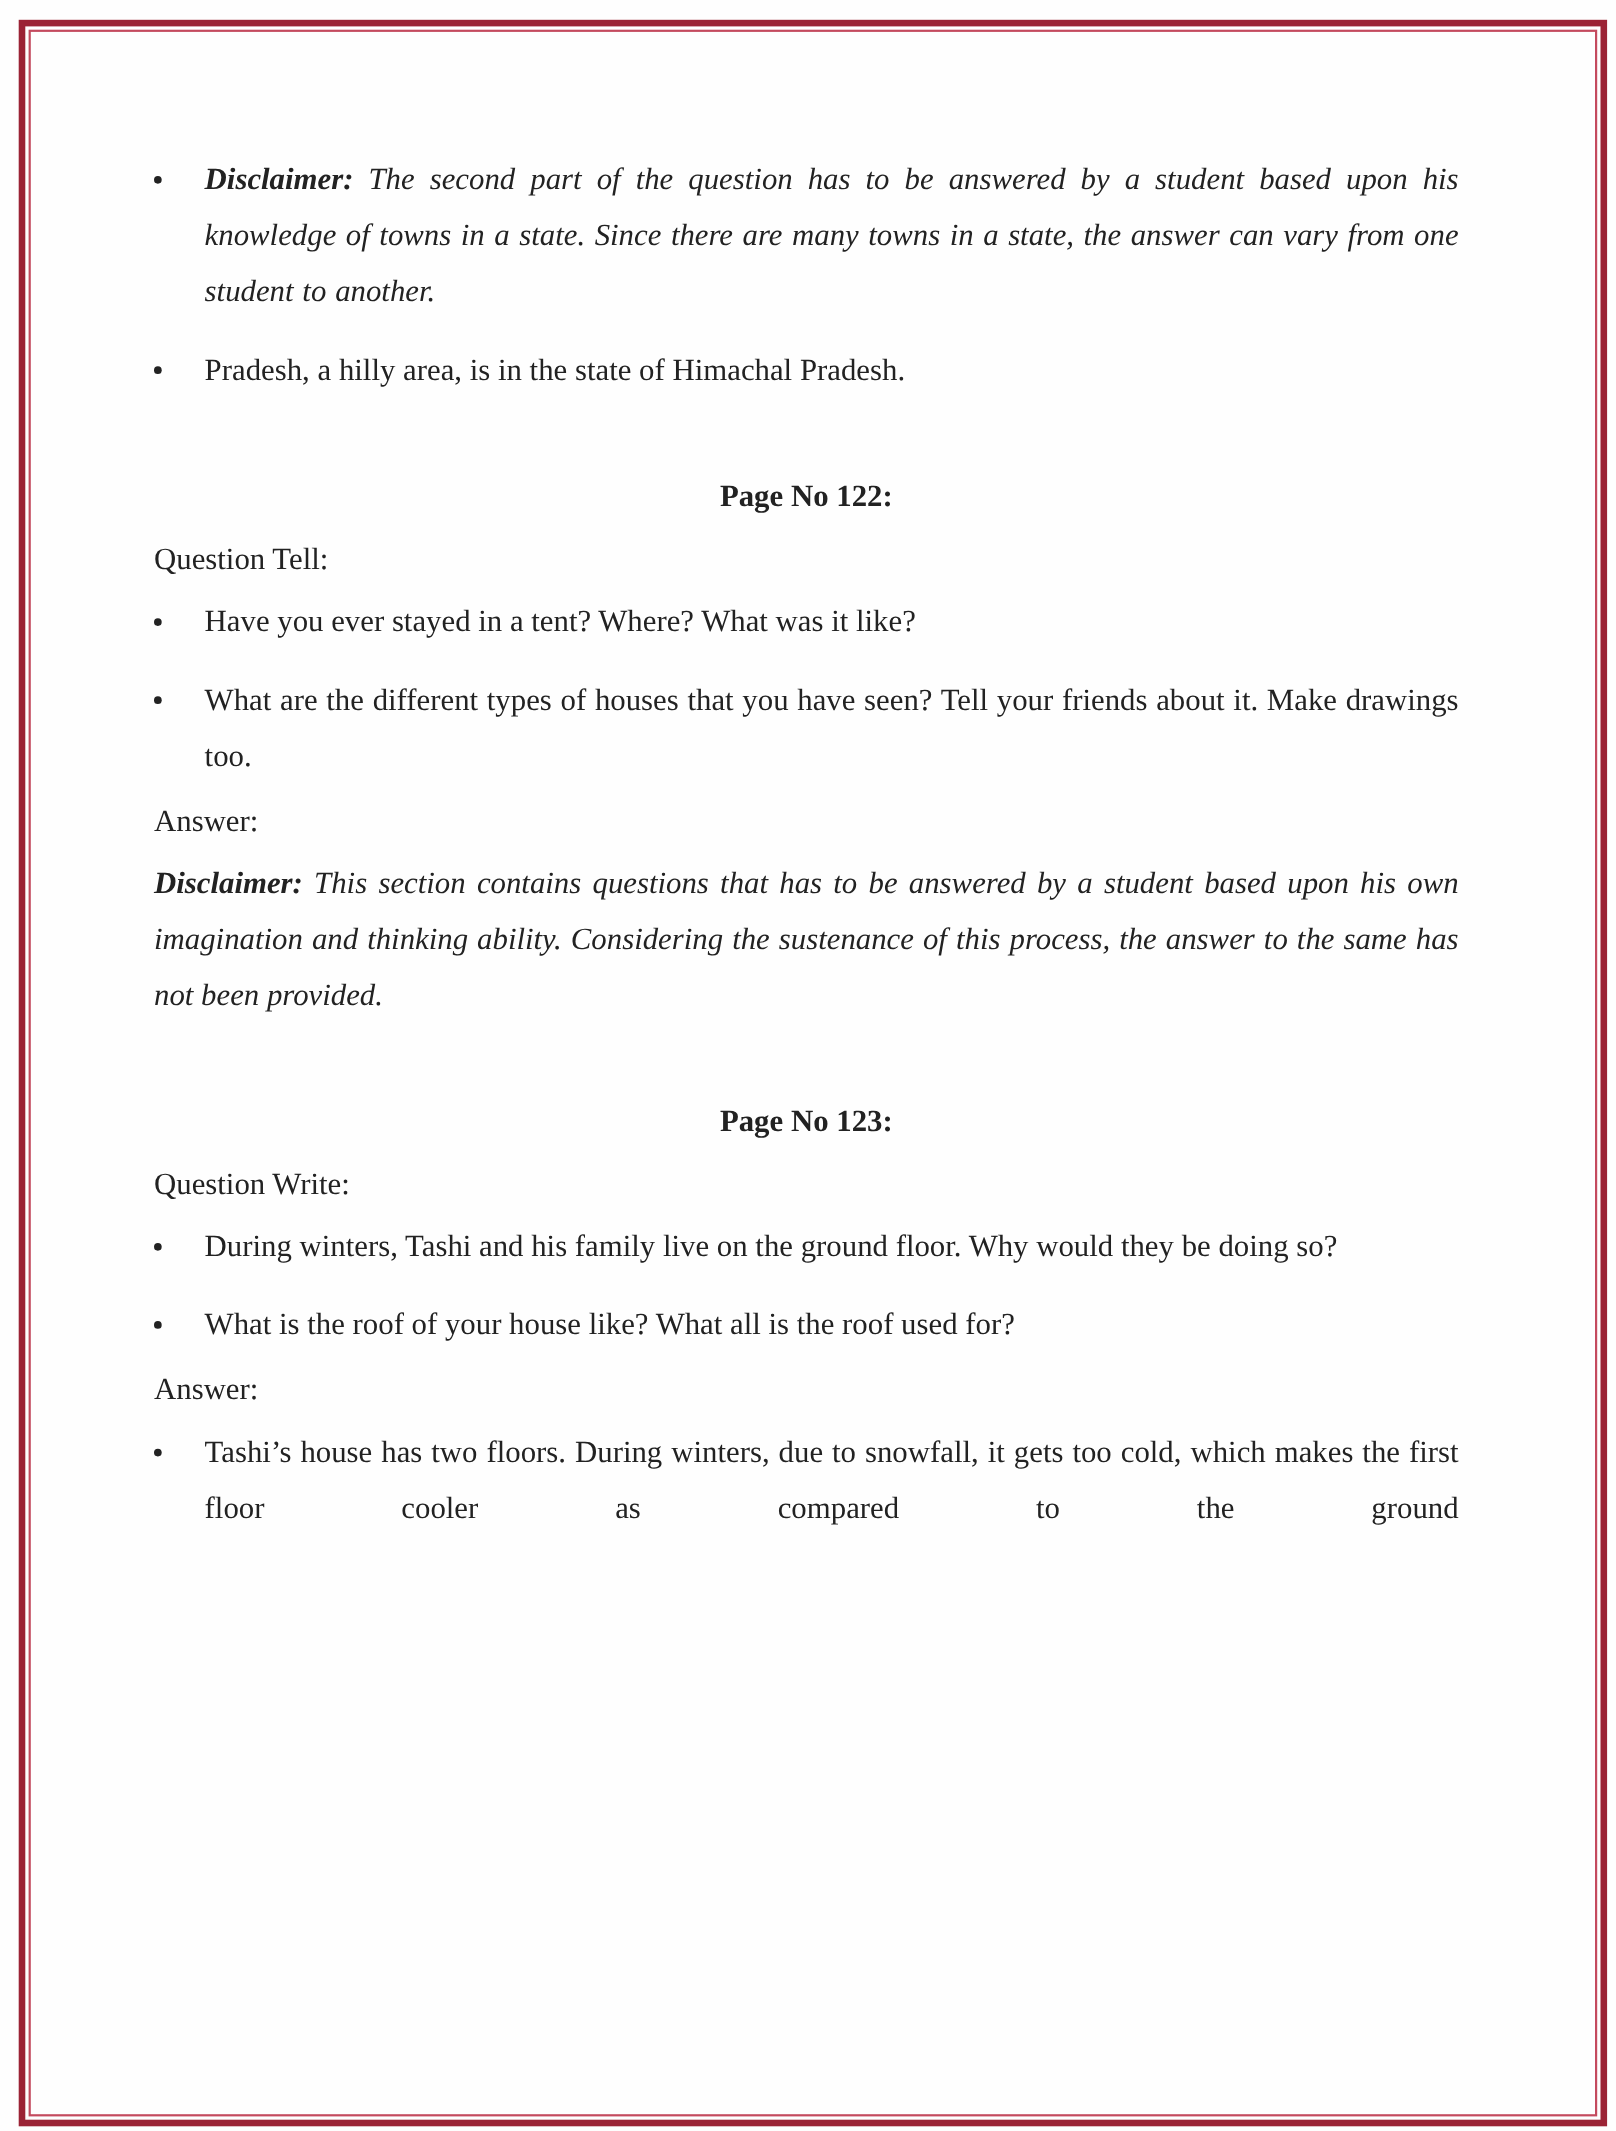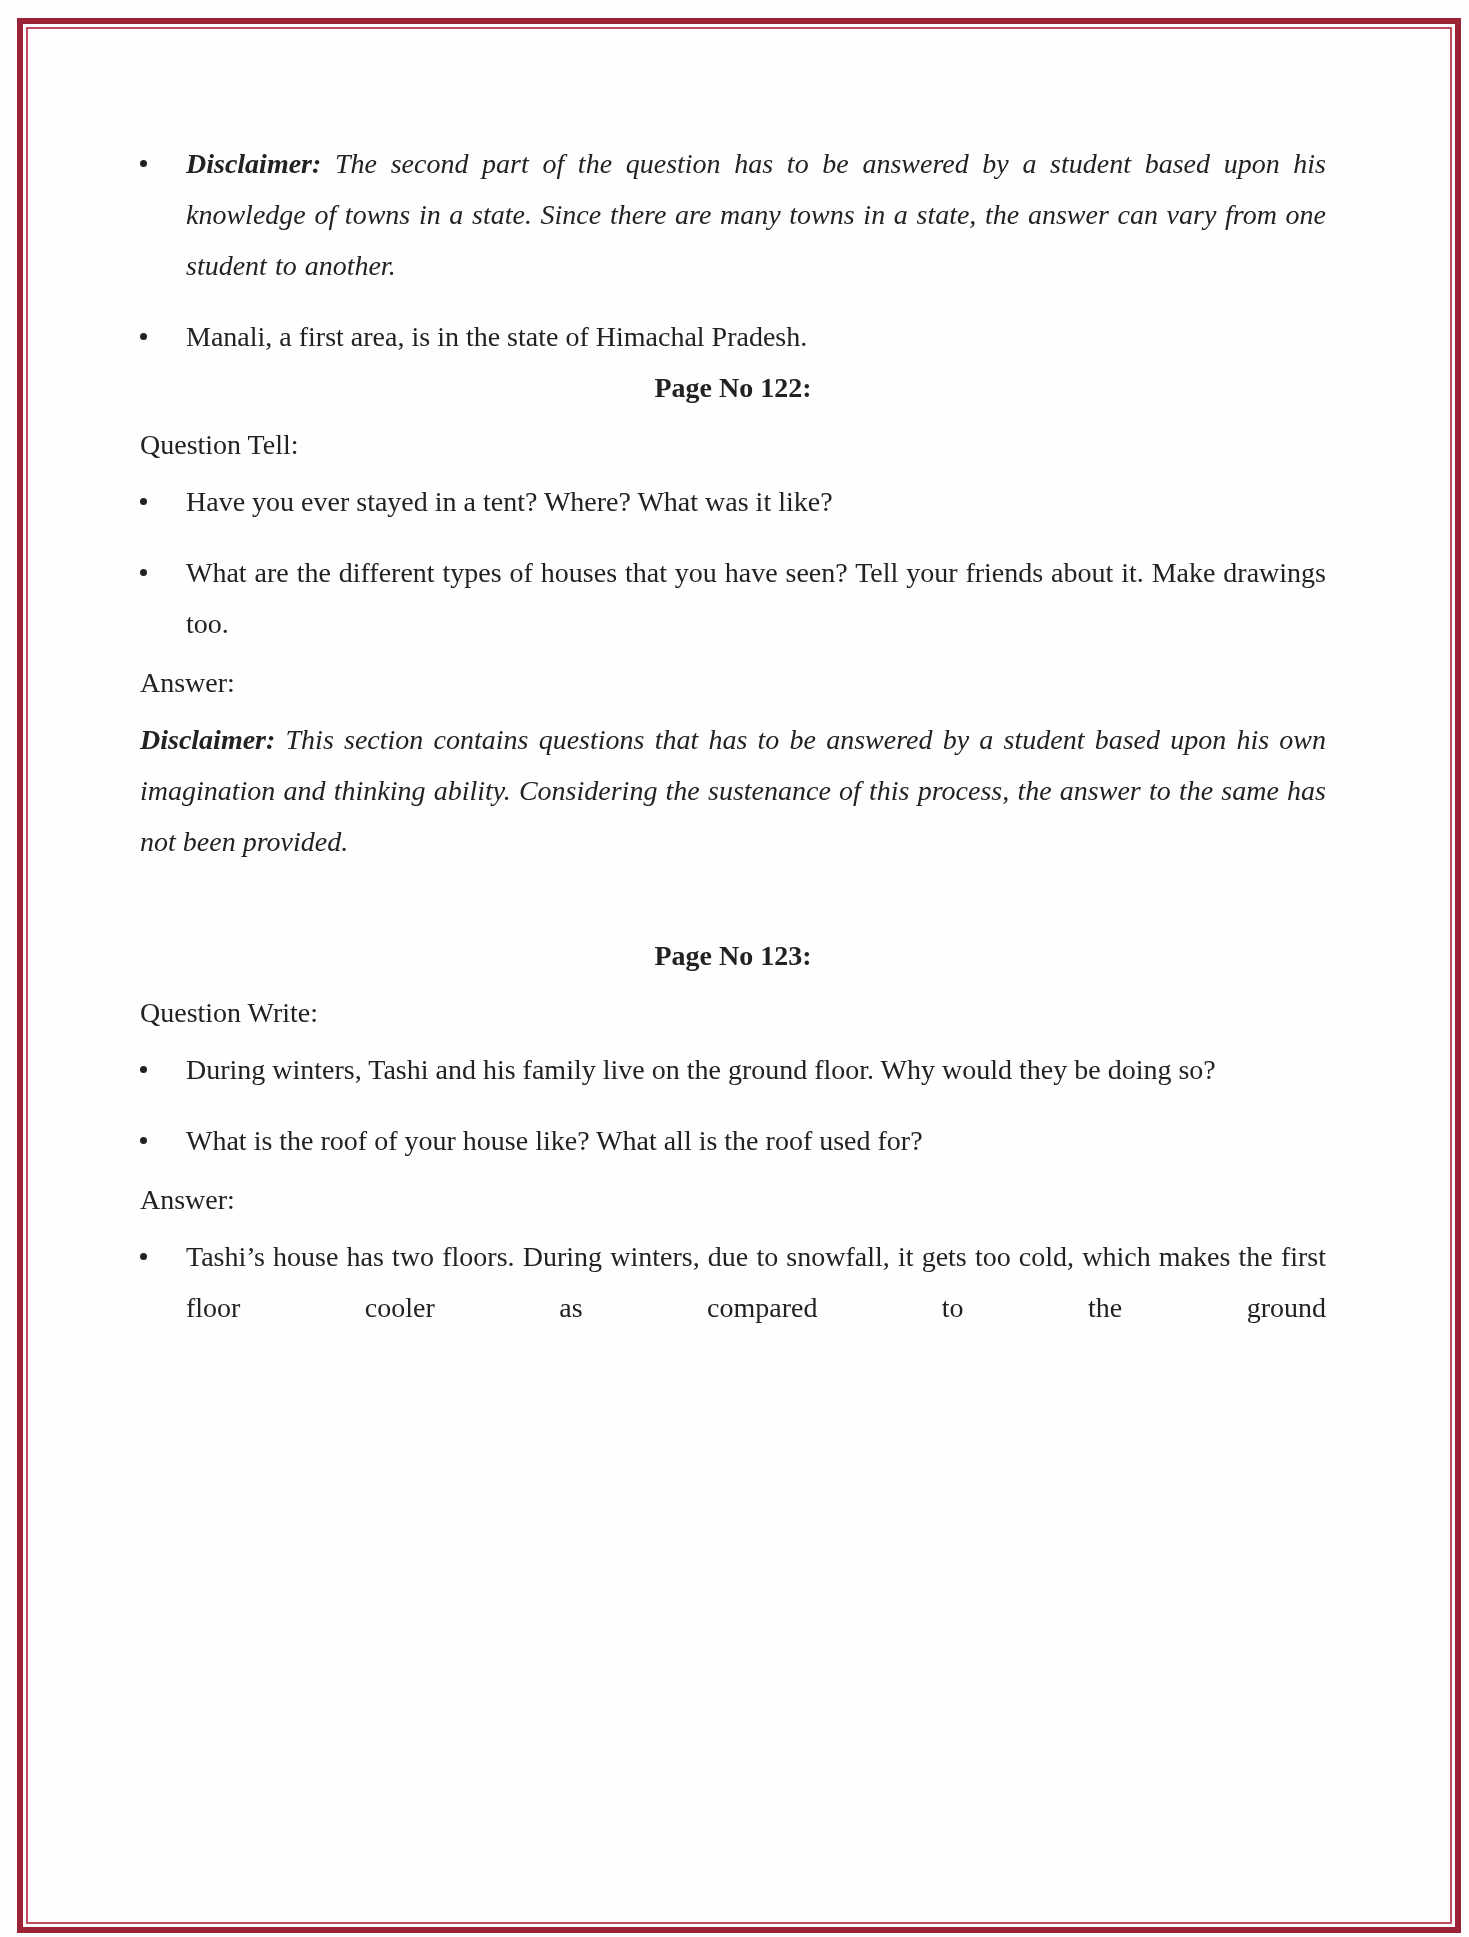--- a/index.html
+++ b/index.html
@@ -41,24 +41,24 @@
 <div class="frame-inner"></div>
 
 <div class="content">
 
   <div class="bullet-item justify" style="word-spacing:1px;">
     <span class="bullet"></span>
     <span class="bold italic">Disclaimer:</span><span class="italic"> The second part of the question has to be answered by a student based upon his knowledge of towns in a state. Since there are many towns in a state, the answer can vary from one student to another.</span>
   </div>
   <div class="bullet-item gap-s">
     <span class="bullet"></span>
-    <span>Manali, a first area, is in the state of Himachal Pradesh.</span>
+    <span>Pradesh, a hilly area, is in the state of Himachal Pradesh.</span>
   </div>
 
-  <div class="page-heading" style="">Page No 122:</div>
+  <div class="page-heading" style="margin-top:64px;">Page No 122:</div>
   <div class="q-heading" style="margin-top:6px;">Question Tell:</div>
 
   <div class="bullet-item gap-m" style="margin-top:6px;">
     <span class="bullet"></span>
     <span>Have you ever stayed in a tent? Where? What was it like?</span>
   </div>
   <div class="bullet-item justify gap-s">
     <span class="bullet"></span>
     <span>What are the different types of houses that you have seen? Tell your friends about it. Make drawings too.</span>
   </div>

